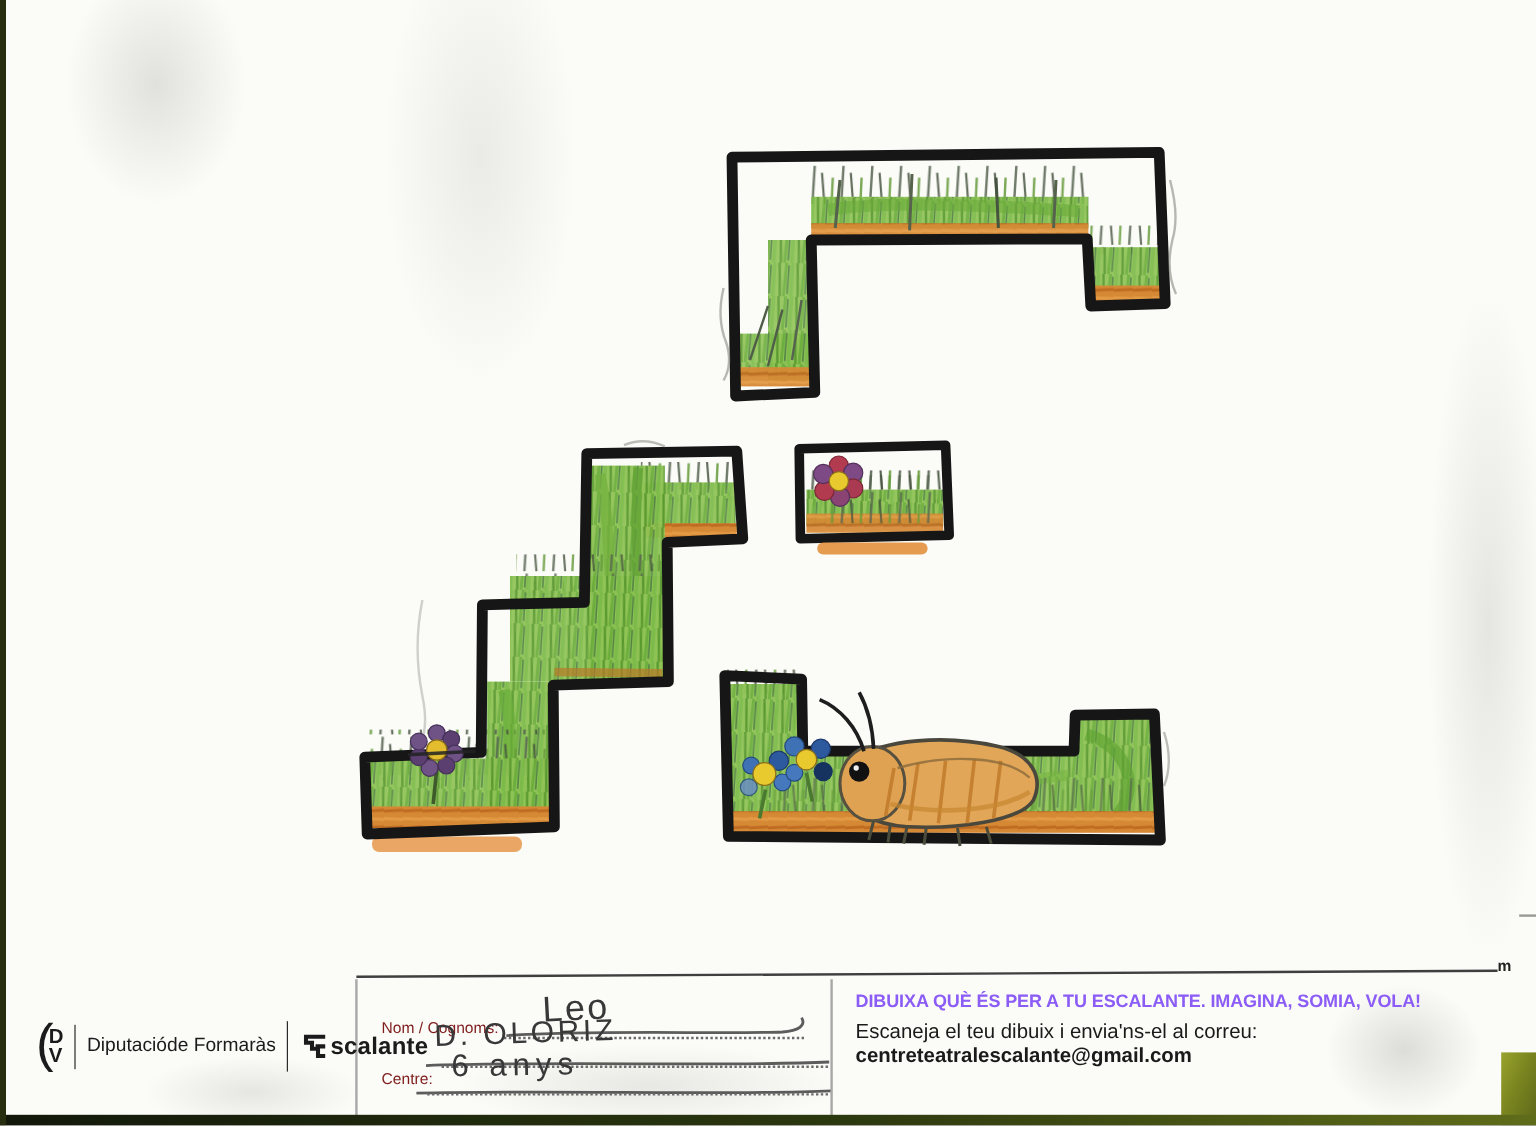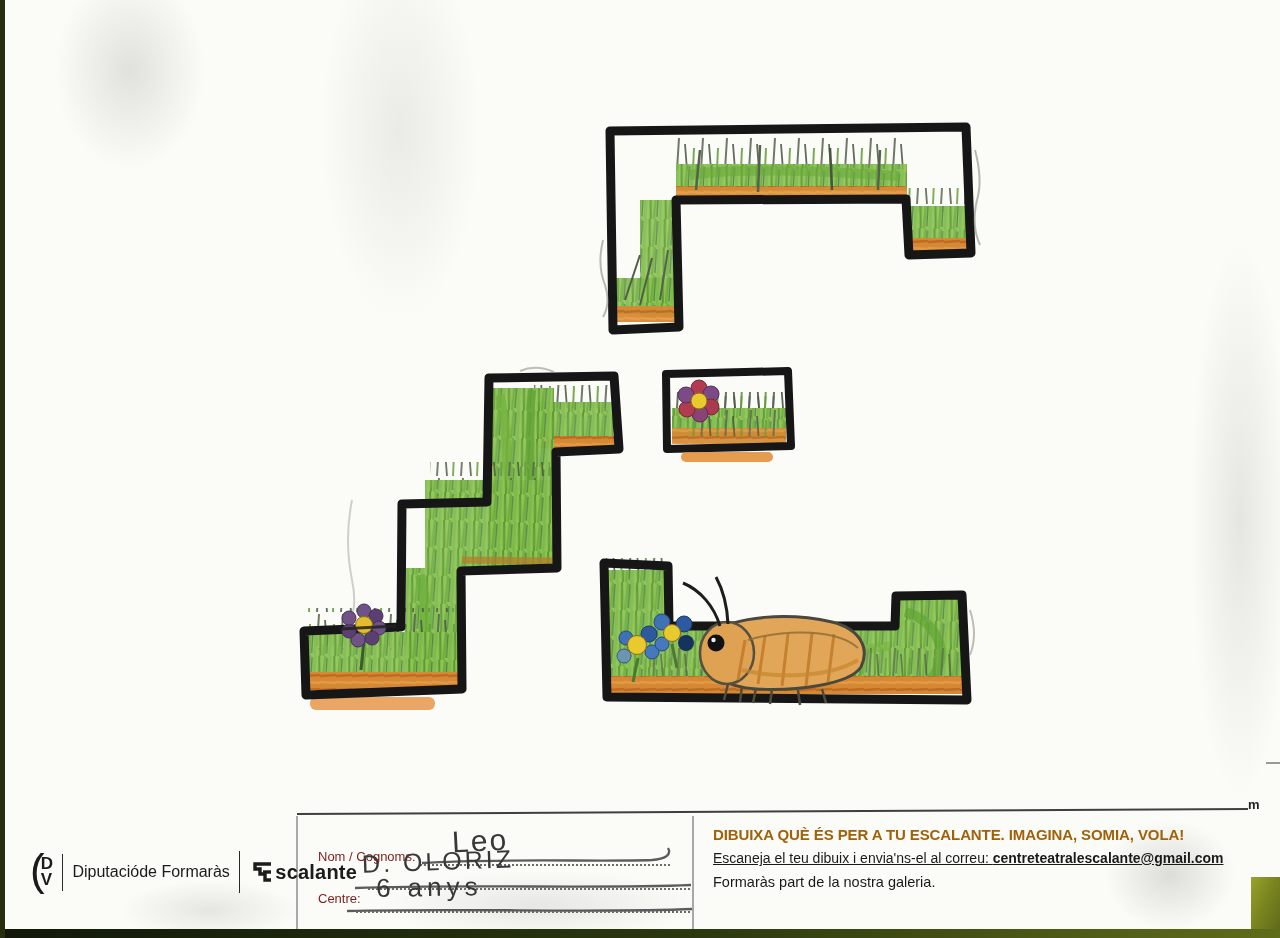--- a/index.html
+++ b/index.html
@@ -33,22 +33,22 @@
   .lsep{width:1.5px;height:37px;background:#2a2a2a;}
   .org{display:flex;flex-direction:row;font-size:16px;line-height:1.08;font-weight:500;}
   .brand{display:flex;align-items:center;gap:2px;}
   .brand span{font-size:20px;font-weight:600;letter-spacing:.2px;}
   
   .flabel{font-size:13px;color:#7f1d1d;}
   .dots{height:0;border-top:2px dotted #6a6a6a;}
   .hand{color:#383838;white-space:nowrap;}
   
   .info{left:713px;top:826px;width:530px;}
-  .info .h{font-size:15px;font-weight:bold;letter-spacing:-.1px;color:#a16207;}
-  .info .l2{margin-top:7px;font-size:14px;text-decoration:underline;}
+  .info .h{font-size:15px;font-weight:bold;letter-spacing:-.1px;color:#8b5cf6;}
+  .info .l2{margin-top:7px;font-size:17px;}
   .info .l3{margin-top:8px;font-size:14.5px;}
 </style>
 </head>
 <body>
 
 <div class="sheet">
 
   <div class="abs smudge s1"></div>
   <div class="abs smudge s2"></div>
   <div class="abs smudge s3"></div>
@@ -250,19 +250,18 @@
     <span class="abs flabel" style="left:318px;top:951px;font-family:Liberation Mono, monospace;">Edat:</span>
     <div class="abs dots" style="left:356px;top:911px;width:334px;"></div>
     <span class="abs hand" style="left:376px;top:872px;font-size:26px;letter-spacing:5px;transform:rotate(-1deg);">6 anys</span>
   </div>
 
   <div class="abs info">
     <div class="h">DIBUIXA QUÈ ÉS PER A TU ESCALANTE. IMAGINA, SOMIA, VOLA!</div>
     <div class="l2">
       <span>Escaneja el teu dibuix i envia'ns-el al correu: </span><b>centreteatralescalante@gmail.com</b>
     </div>
-    <div class="l3">Formaràs part de la nostra galeria.</div>
   </div>
 
   <div class="abs edge-corner"></div>
   <div class="abs edge-bottom"></div>
   <div class="abs edge-left"></div>
 </div>
 
 </body></html>

